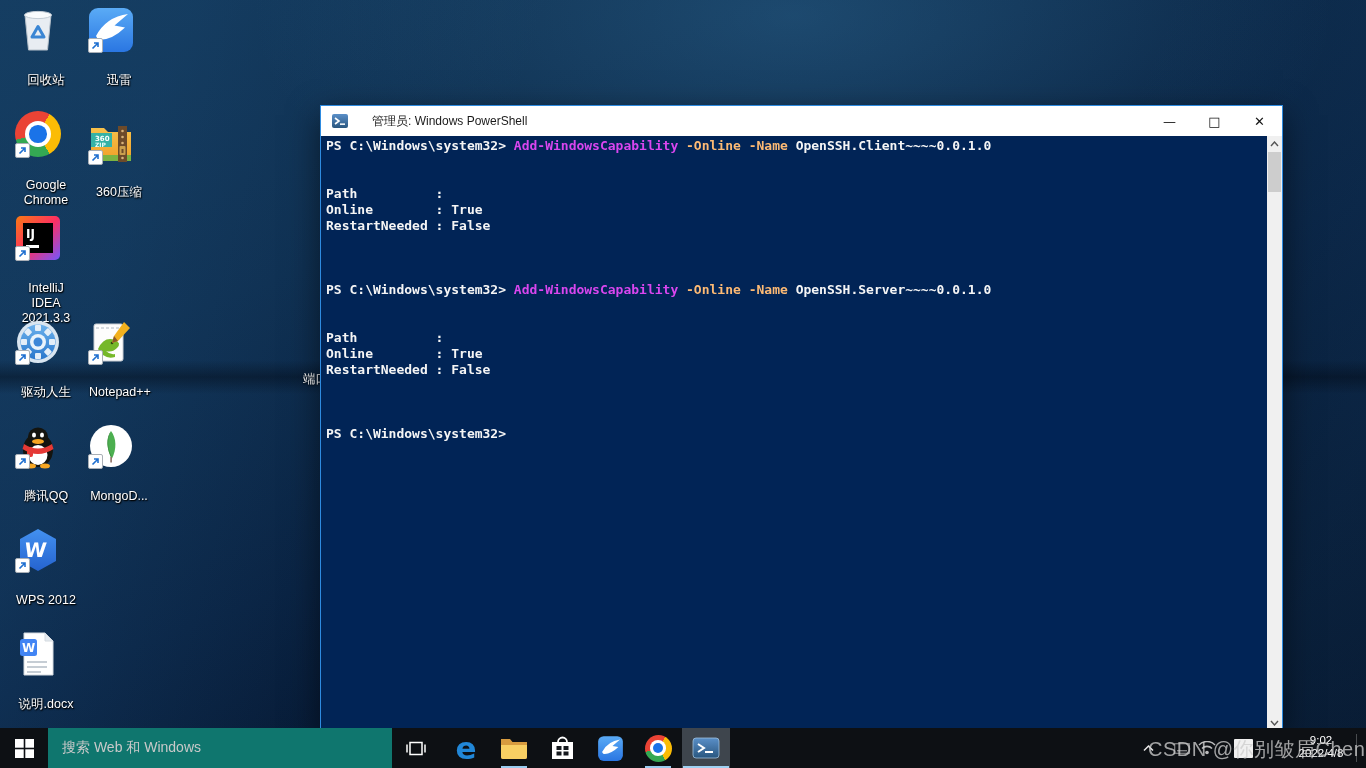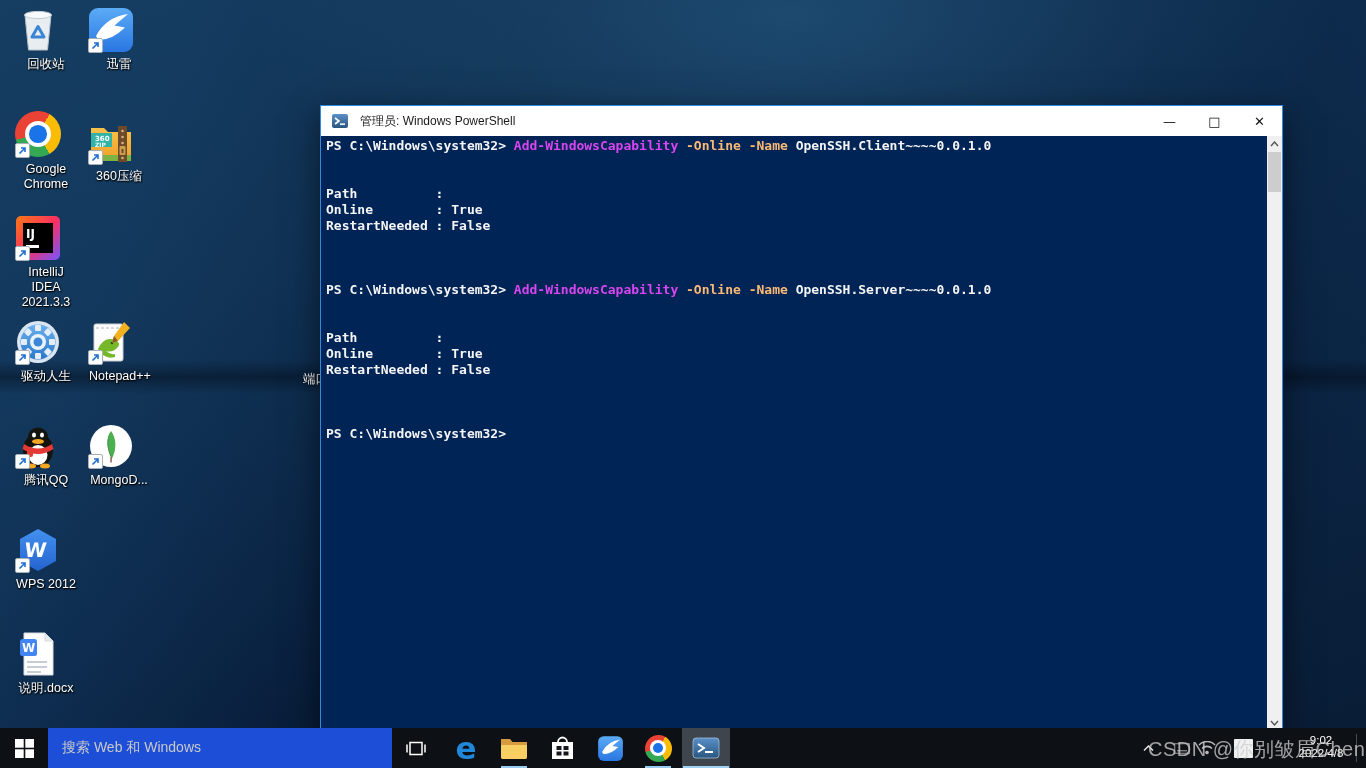--- a/index.html
+++ b/index.html
@@ -10,58 +10,58 @@
       linear-gradient(108deg, rgba(36,96,146,.25) 12%, rgba(36,96,146,0) 34%),
       linear-gradient(292deg, rgba(30,86,132,.18) 8%, rgba(30,86,132,0) 30%),
       linear-gradient(160deg,#103252 0%,#0d2b4b 30%,#092140 55%,#061730 78%,#040f22 100%);
   }
   .horizon-band{position:absolute;left:0;top:360px;width:100%;height:34px;
     background:linear-gradient(rgba(2,8,18,0),rgba(2,8,18,.42) 50%,rgba(2,8,18,0));}
 
   
   .icon-cell{position:absolute;width:76px;text-align:center;cursor:default;}
   .icon-art{width:48px;height:48px;margin:0 auto;position:relative;}
-  .icon-label{margin-top:3px;font-size:12.5px;line-height:15px;color:#fff;
+  .icon-label{margin-top:19px;font-size:12.5px;line-height:15px;color:#fff;
     text-shadow:0 1px 2px rgba(0,0,0,.95),1px 1px 1px rgba(0,0,0,.85);padding-left:16px;}
   .lnk{position:absolute;left:1px;bottom:1px;width:13px;height:13px;background:#fff;
     border:1px solid #a9afb6;border-radius:2px;}
   .lnk svg{position:absolute;left:0;top:0;}
   .chrome{position:relative;border-radius:50%;
     background:conic-gradient(from 30deg,#fbbc05 0 120deg,#34a853 120deg 225deg,#ea4335 225deg 360deg);}
   .chrome::before{content:"";position:absolute;inset:21%;background:#fff;border-radius:50%;}
   .chrome::after{content:"";position:absolute;inset:31%;background:#1a73e8;border-radius:50%;}
   .chrome.big{width:46px;height:46px;margin:1px auto 0;}
   .chrome.small{width:27px;height:27px;}
 
   .partial-label{position:absolute;left:303px;top:371px;width:60px;font-size:12.5px;color:#fff;
     text-shadow:0 1px 2px rgba(0,0,0,.95);z-index:2;white-space:nowrap;}
 
   
   .ps-window{position:absolute;left:320px;top:105px;width:961px;height:624px;z-index:5;
     border:1px solid #2e8be0;background:#012456;box-shadow:0 10px 30px rgba(0,0,0,.5);}
   .title-bar{height:30px;background:#fff;display:flex;align-items:center;}
   .tb-icon{margin-left:11px;width:16px;height:16px;flex:0 0 auto;}
-  .tb-text{margin-left:12px;font-size:12px;color:#1a1a1a;}
+  .tb-text{margin-left:24px;font-size:12px;color:#1a1a1a;}
   .win-controls{margin-left:auto;display:flex;height:100%;}
   .win-btn{width:45px;height:100%;display:flex;align-items:center;justify-content:center;
     font-size:13px;color:#111;font-family:"DejaVu Sans",sans-serif;}
   .terminal{position:absolute;left:0;top:30px;right:15px;bottom:0;overflow:hidden;
     padding:2px 0 0 5px;font-family:"DejaVu Sans Mono",monospace;font-weight:bold;
     font-size:13px;line-height:16px;color:#f5f5f5;white-space:pre;}
   .t-line{height:16px;}
   .s-p{color:#f5f5f5;text-align:center;} .s-cmd{color:#d946ef;} .s-param{color:#fdba74;}
   .scrollbar{position:absolute;top:30px;right:0;bottom:0;width:15px;background:#f0f0f0;}
   .sb-arrow{position:absolute;left:0;width:15px;height:15px;display:flex;align-items:center;justify-content:center;}
   .sb-thumb{position:absolute;left:1px;right:1px;top:16px;height:40px;background:#cdcdcd;}
 
   
   .taskbar{position:absolute;left:0;bottom:0;width:1366px;height:40px;background:#0d1014;z-index:10;}
   .tb-btn{position:absolute;top:0;height:40px;display:flex;align-items:center;justify-content:center;}
   .start-btn{left:0;width:48px;}
-  .search-box{position:absolute;left:48px;top:0;width:344px;height:40px;background:#1d4ed8;
+  .search-box{position:absolute;left:48px;top:0;width:344px;height:40px;background:#0f766e;
     display:flex;align-items:center;}
   .search-text{margin-left:14px;font-size:14px;color:#c9c9c9;}
   .taskview-btn{left:392px;width:48px;}
   .app-slot{position:absolute;top:0;width:48px;height:40px;display:flex;align-items:center;justify-content:center;}
   .app-ind{position:absolute;bottom:0;left:11px;right:11px;height:2px;background:#98cbef;}
   .app-active{background:#3e454d;}
   .app-active .app-ind{left:1px;right:1px;background:#9fd1f2;}
   .edge-e{font-size:31px;font-weight:bold;color:#2187d8;line-height:30px;font-family:"DejaVu Sans",sans-serif;}
   .tray-item{position:absolute;top:0;height:40px;display:flex;align-items:center;justify-content:center;}
   .ime-box{width:19px;height:19px;background:#f0f0f0;border-radius:1px;}

